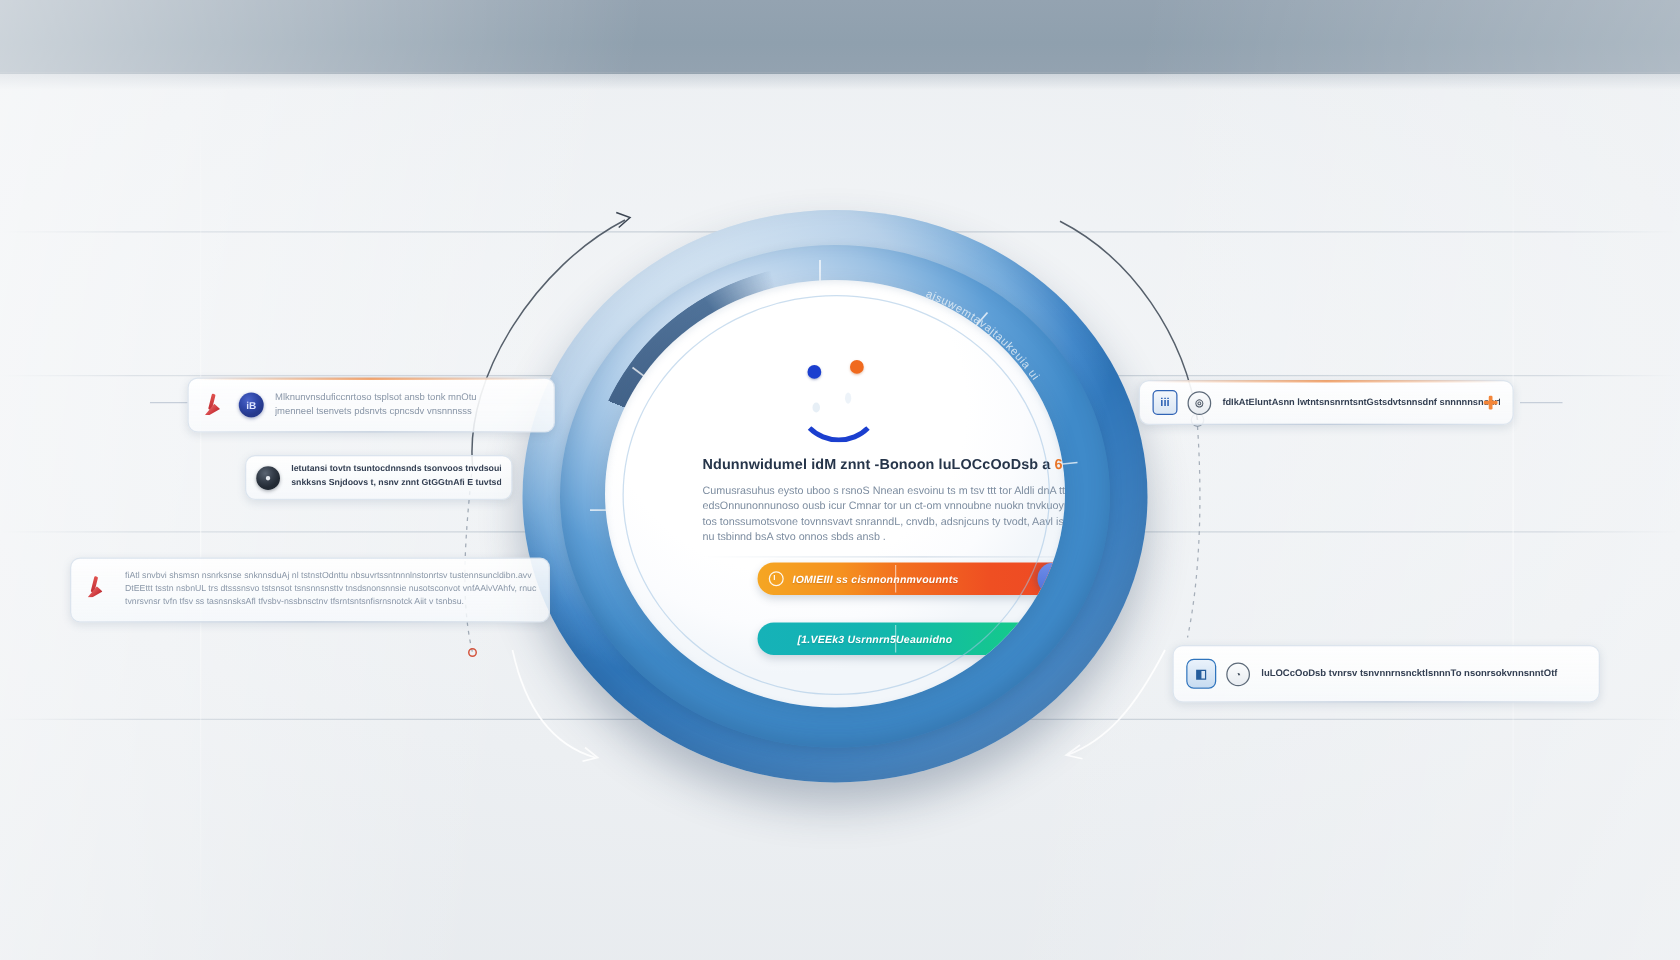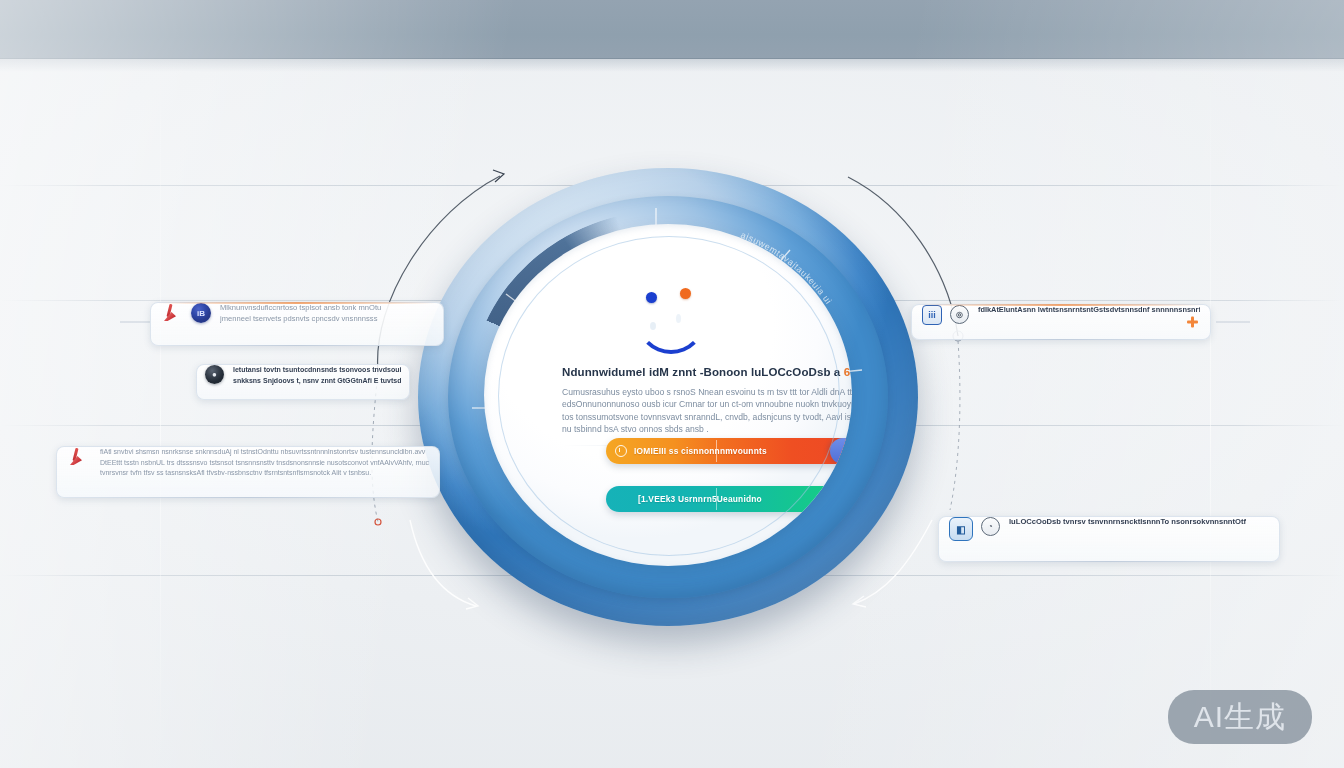--- a/index.html
+++ b/index.html
@@ -116,21 +116,21 @@
   .disc-body{
     margin-top:6px;font-size:8.6px;line-height:12.4px;color:#7d8da0;
     width:342px;
   }
   .disc-divider{
     margin-top:9px;width:352px;height:1px;
     background:linear-gradient(90deg,rgba(170,190,210,0),rgba(170,190,210,.5),rgba(170,190,210,0));
   }
 
   
-  .pills{position:absolute;left:122px;top:214px;width:258px;}
+  .pills{position:absolute;left:122px;top:226px;width:258px;font-style:italic;}
   .pill{
     position:relative;height:26px;border-radius:13px;display:flex;align-items:center;
     box-shadow:0 3px 7px rgba(60,80,110,.22);overflow:hidden;
   }
   .pill + .pill{margin-top:22px;}
   .pill-orange{
     background:linear-gradient(90deg,#f5a623 0%,#f59120 26%,#f2701f 44%,#ef4f22 72%,#ee4b24 88%,#ee4b24 100%);
   }
   .pill-orange:after{
     content:"";position:absolute;left:110px;top:2px;width:1px;height:22px;
@@ -170,21 +170,21 @@
     background:radial-gradient(60% 60% at 40% 32%,#ffe27a 0%,#f7c52f 55%,#e9ab16 100%);
     box-shadow:0 1px 3px rgba(120,90,10,.35);z-index:3;
   }
 
   
   .card{
     position:absolute;border-radius:8px;
     background:linear-gradient(180deg,rgba(255,255,255,.92) 0%,rgba(248,250,252,.86) 100%);
     box-shadow:0 2px 7px rgba(90,110,135,.16);
     border:1px solid rgba(210,220,232,.75);
-    display:flex;align-items:flex-start;
+    display:flex;align-items:center;
   }
   .card-accent-top{
     position:absolute;left:6px;right:6px;top:-1px;height:1.5px;border-radius:2px;
     background:linear-gradient(90deg,rgba(240,140,70,0),rgba(240,140,70,.75),rgba(240,140,70,0));
   }
   .card-underline{
     position:absolute;left:8px;right:8px;bottom:-1px;height:1px;
     background:linear-gradient(90deg,rgba(170,185,205,0),rgba(170,185,205,.55),rgba(170,185,205,0));
   }
 
@@ -417,15 +417,14 @@
 
   <div class="card" id="card-right-bottom">
     <div class="badge-round-blue">◧</div>
     <div class="icon-badge badge-circle-gray" style="margin-left:8px">◔</div>
     <div class="card-text">
       <div class="card-line strong" style="font-size:7.6px">luLOCcOoDsb tvnrsv tsnvnnrnsncktlsnnnTo  nsonrsokvnnsnntOtf</div>
     </div>
     <div class="card-underline"></div>
   </div>
 
-  <div class="watermark">AI生成</div>
 
 </div>
 
 </body></html>

